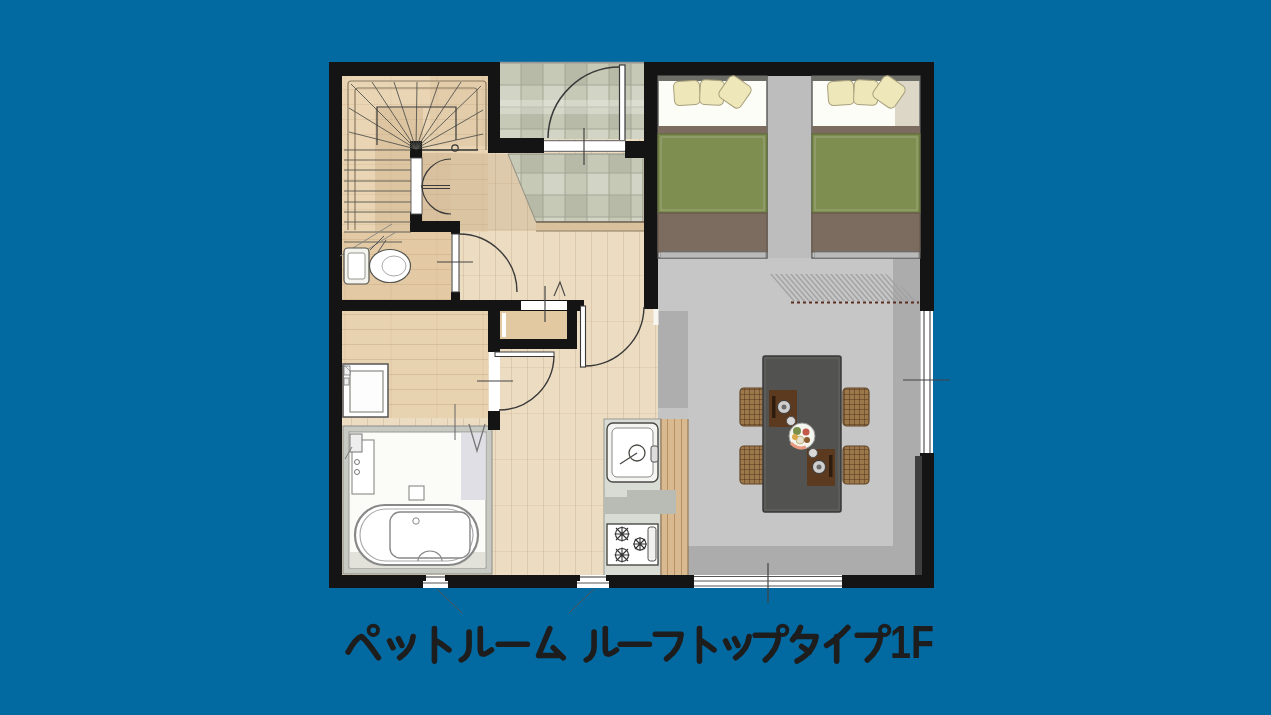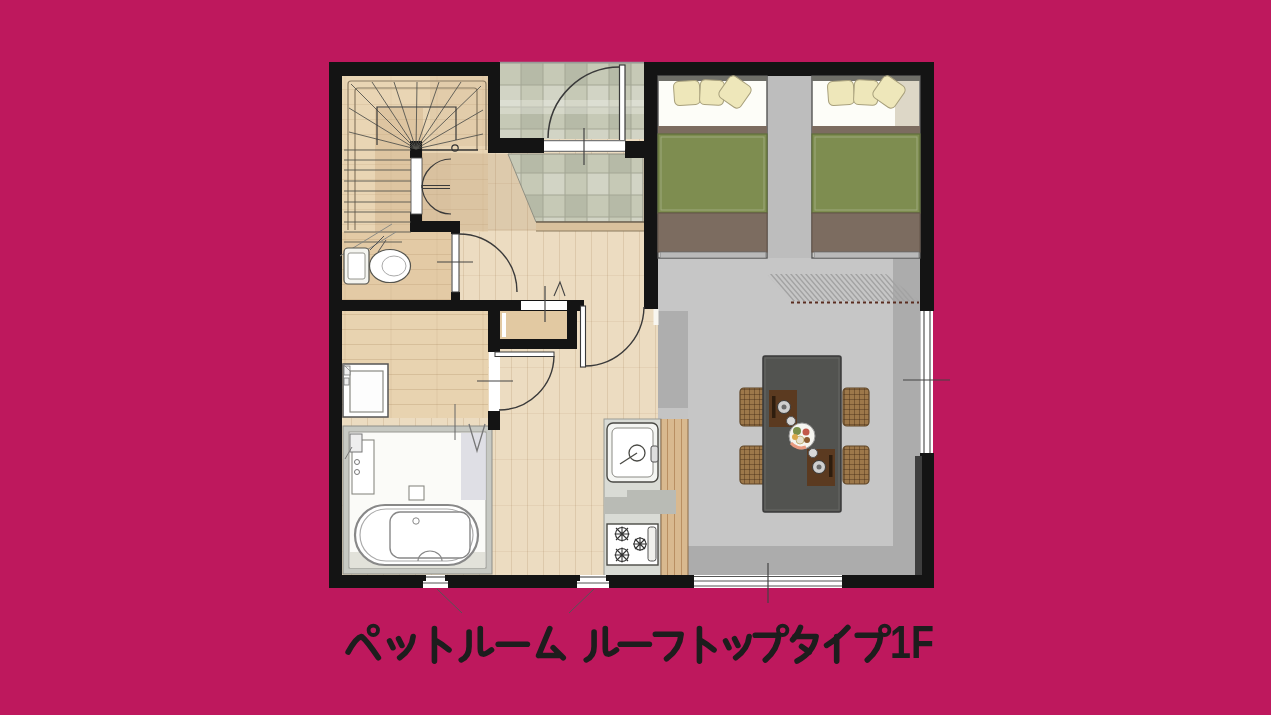--- a/index.html
+++ b/index.html
@@ -1,16 +1,16 @@
 <!DOCTYPE html>
 <html><head>
 <meta charset="utf-8">
 <style>
 html,body{margin:0;padding:0;background:#fff;}
-#wrap{position:relative;width:1271px;height:715px;background:#be185d;overflow:hidden;
+#wrap{position:relative;width:1271px;height:715px;background:#0369a1;overflow:hidden;
 font-family:"Liberation Sans",sans-serif;}
 </style>
 </head>
 <body>
 <div id="wrap">
 <svg width="1271" height="715" viewBox="0 0 1271 715" xmlns="http://www.w3.org/2000/svg">
 <defs>
 <pattern id="wd" width="46" height="15" patternUnits="userSpaceOnUse">
 <rect width="46" height="15" fill="none"></rect>
 <line x1="0" y1="14.5" x2="46" y2="14.5" stroke="rgba(140,100,55,0.18)" stroke-width="1"></line>

